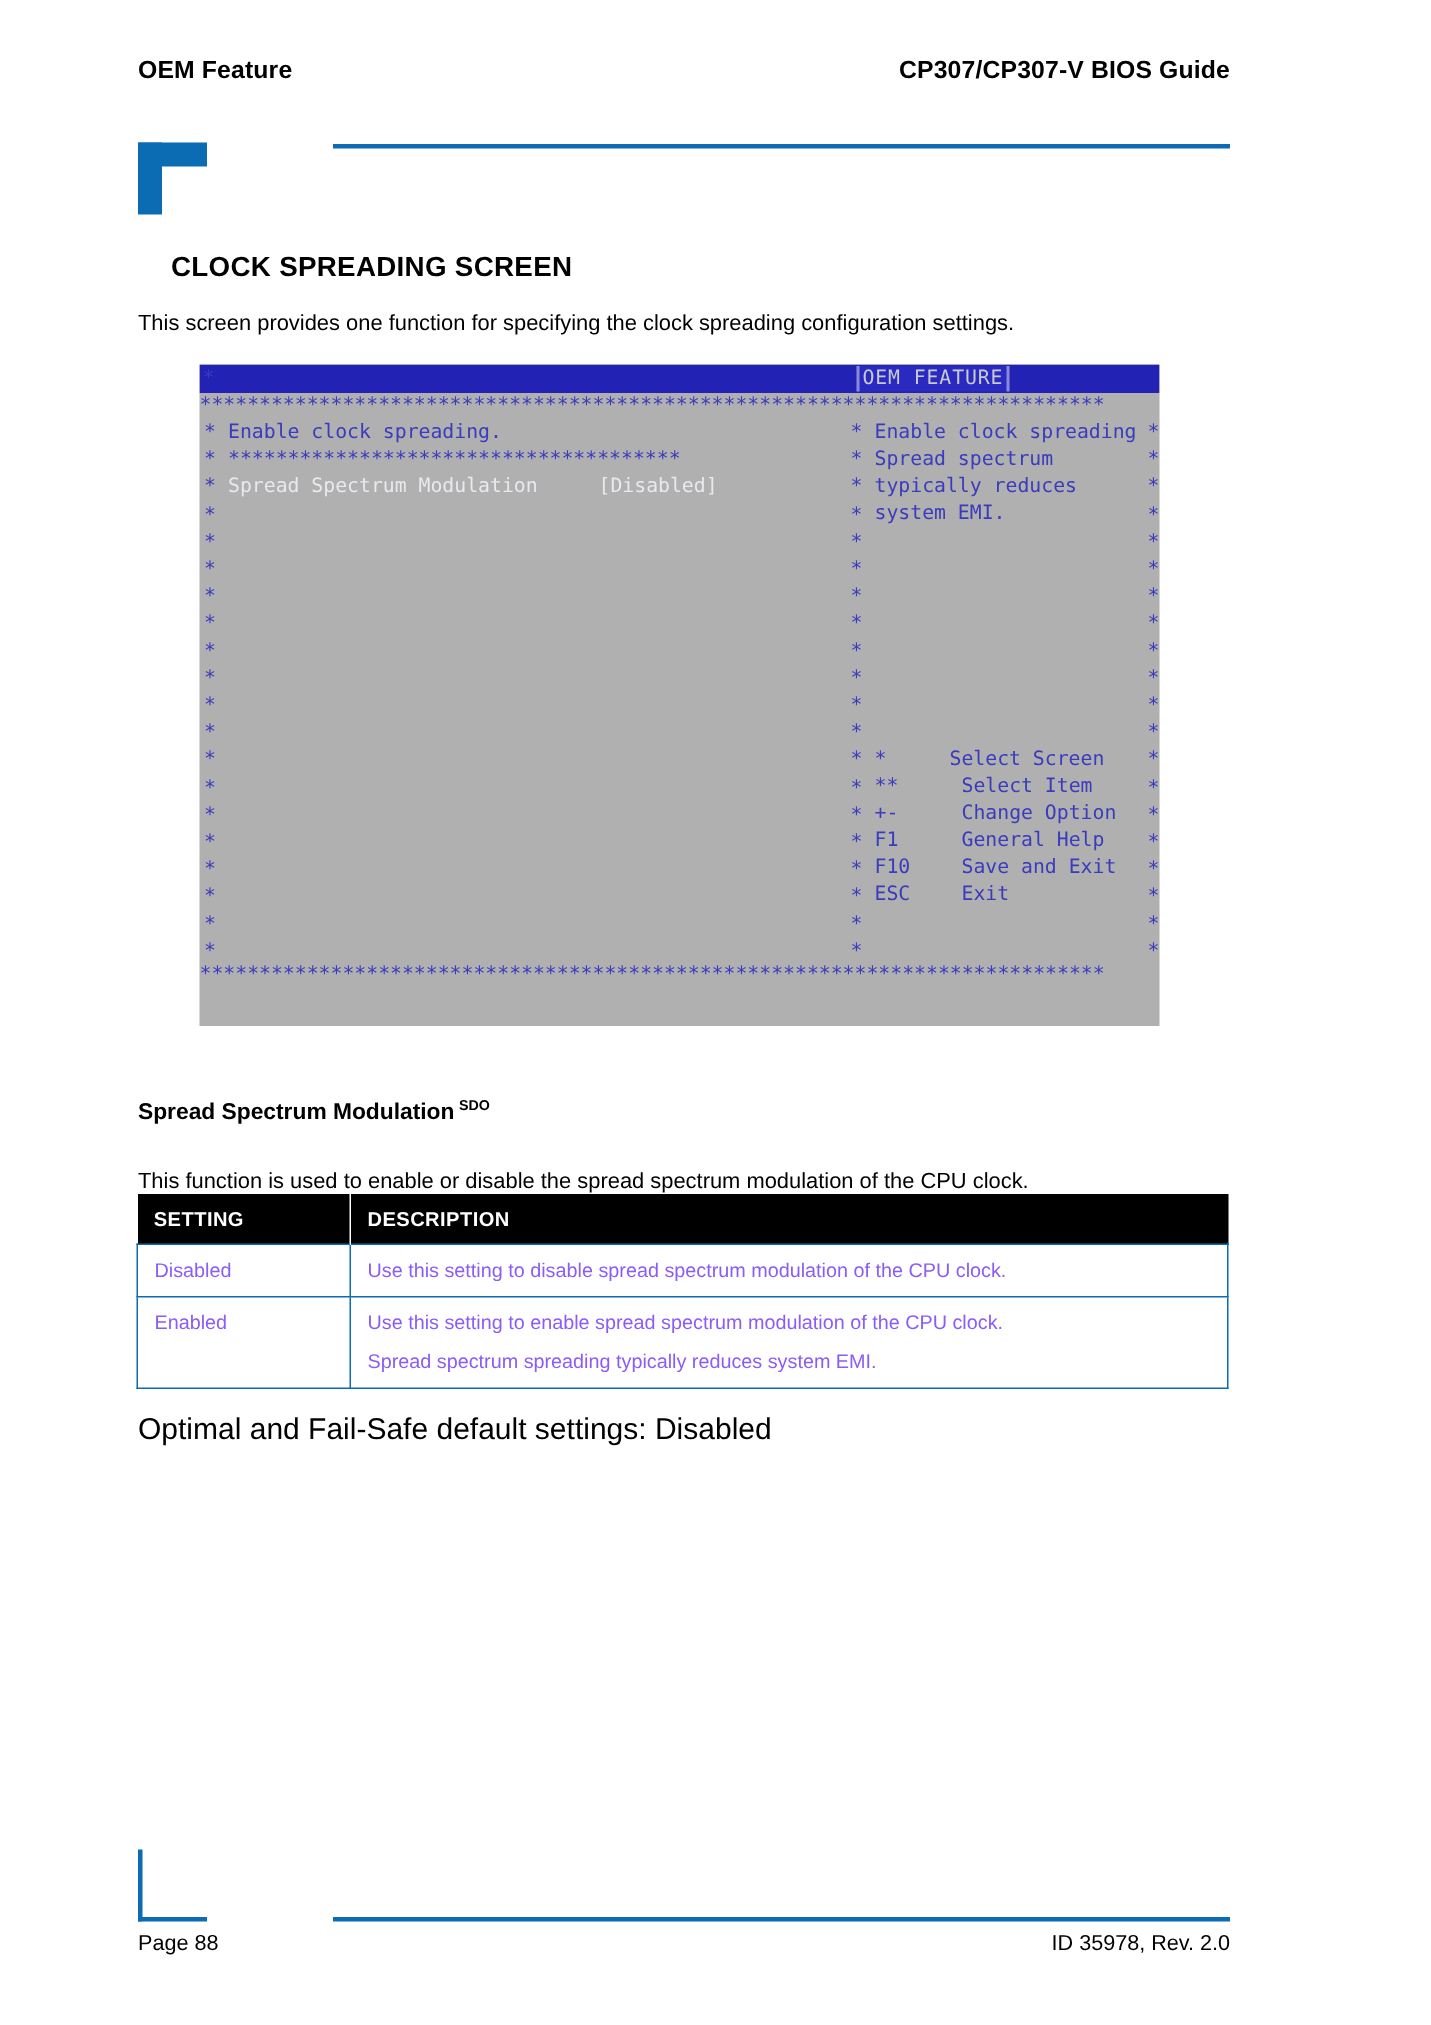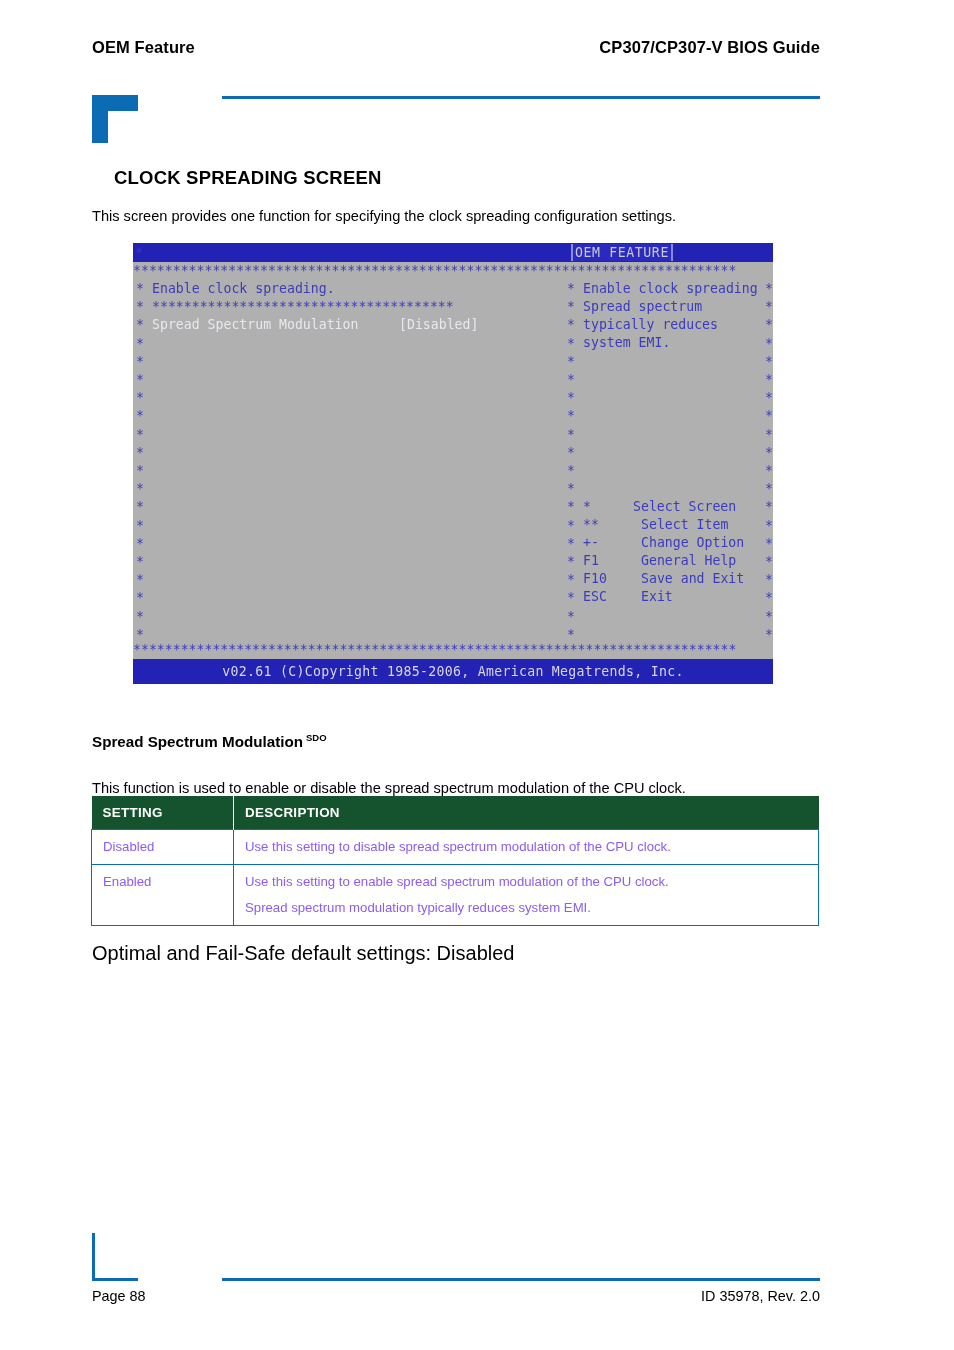--- a/index.html
+++ b/index.html
@@ -148,21 +148,21 @@
   }
 
   
   table.settings {
     position: absolute; left: 91px; top: 796px;
     width: 728px;
     border-collapse: collapse;
     font-size: 13.2px;
   }
   table.settings thead th {
-    background: #14532d;
+    background: #000000;
     color: #ffffff;
     font-weight: bold;
     font-size: 13.4px;
     letter-spacing: .3px;
     text-align: left;
     padding: 9px 0 9px 11px;
     height: 33px;
     border: none;
     margin-left: 12px;
   }
@@ -315,21 +315,20 @@
   <div class="bios-line blue" style="left:450px; top:309px;">F1</div>
   <div class="bios-line blue" style="left:508px; top:309px;">General Help</div>
 
   <div class="bios-line blue" style="left:450px; top:327px;">F10</div>
   <div class="bios-line blue" style="left:508px; top:327px;">Save and Exit</div>
 
   <div class="bios-line blue" style="left:450px; top:345px;">ESC</div>
   <div class="bios-line blue" style="left:508px; top:345px;">Exit</div>
 
   <div class="bios-rule r2">****************************************************************************</div>
-  <div class="bios-footer">v02.61 (C)Copyright 1985-2006, American Megatrends, Inc.</div>
 </div>
 
 <div class="h2">
   <span>Spread Spectrum Modulation</span><sup>SDO</sup>
 </div>
 <p class="para2">This function is used to enable or disable the spread spectrum modulation of the CPU clock.</p>
 
 <table class="settings">
   <thead>
     <tr>
@@ -341,21 +340,21 @@
     <tr>
       <td class="col1">Disabled</td>
       <td>
         <p>Use this setting to disable spread spectrum modulation of the CPU clock.</p>
       </td>
     </tr>
     <tr>
       <td class="col1">Enabled</td>
       <td>
         <p>Use this setting to enable spread spectrum modulation of the CPU clock.</p>
-        <p>Spread spectrum modulation typically reduces system EMI.</p>
+        <p>Spread spectrum spreading typically reduces system EMI.</p>
       </td>
     </tr>
   </tbody>
 </table>
 
 <p class="closing">Optimal and Fail-Safe default settings: Disabled</p>
 
 <div class="ftr-corner">
   <div class="arm-v"></div>
   <div class="arm-h"></div>

